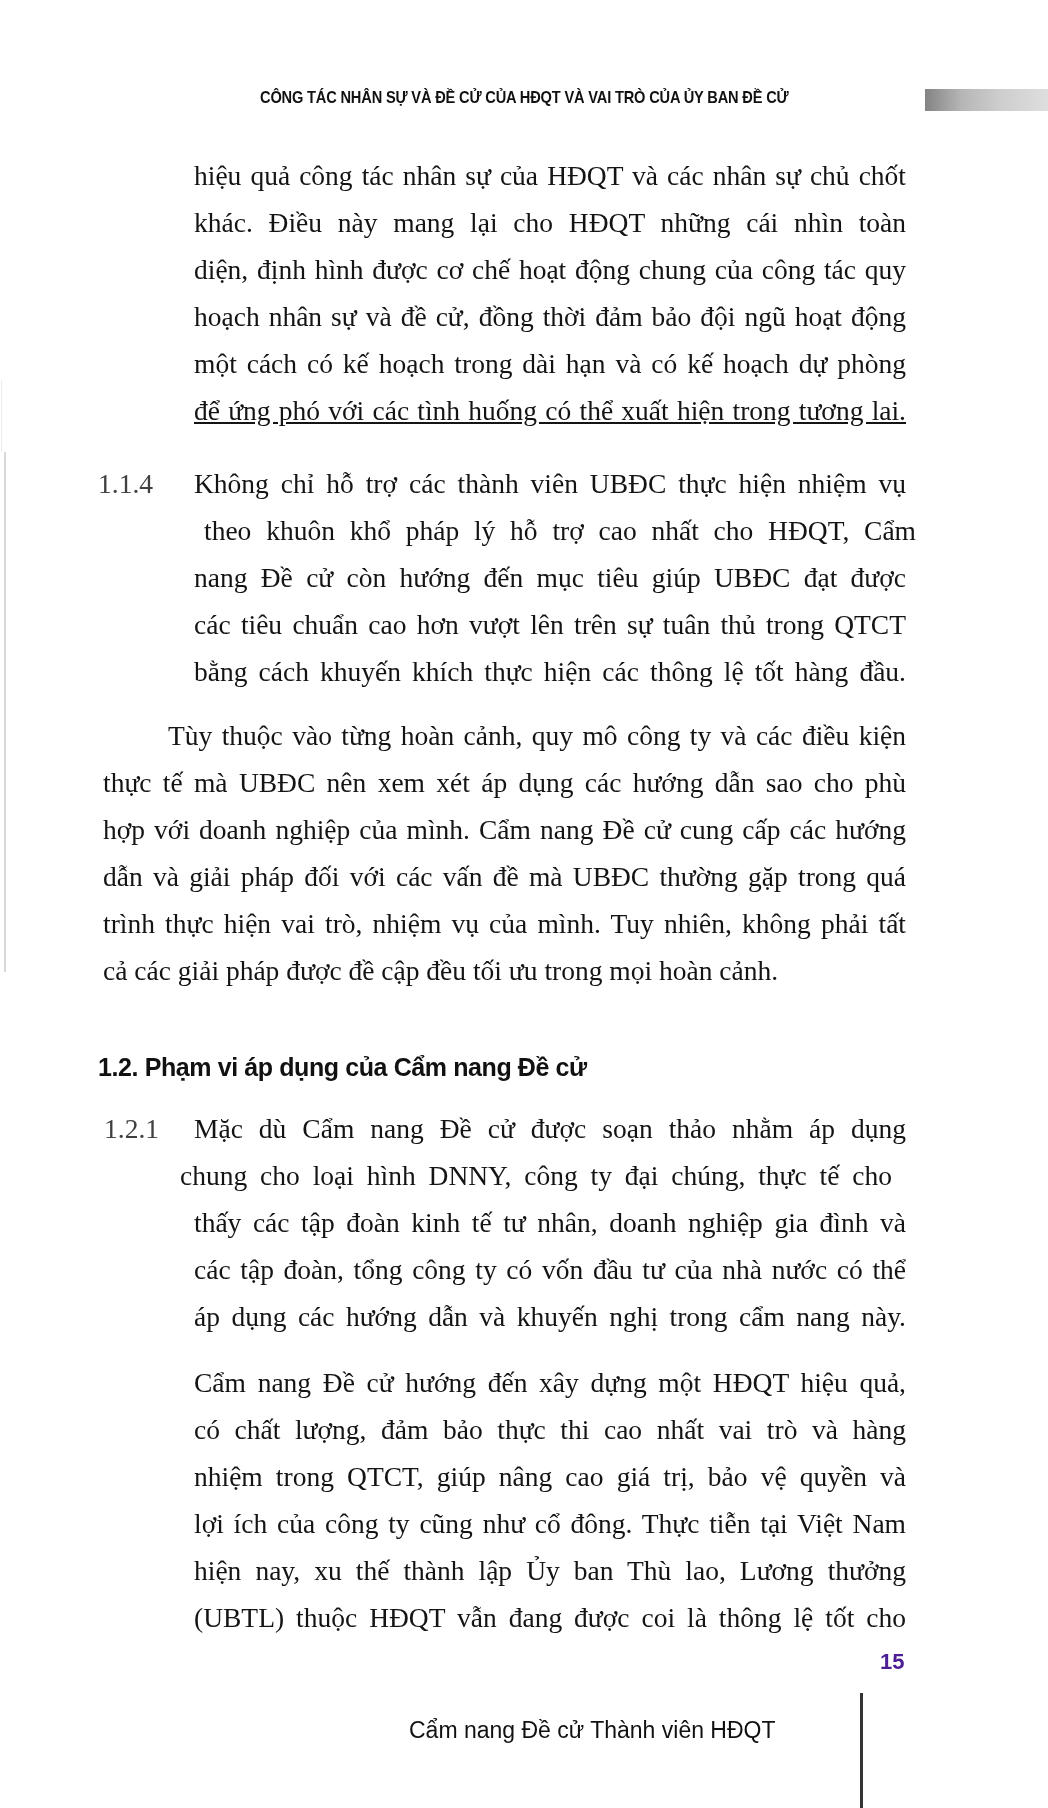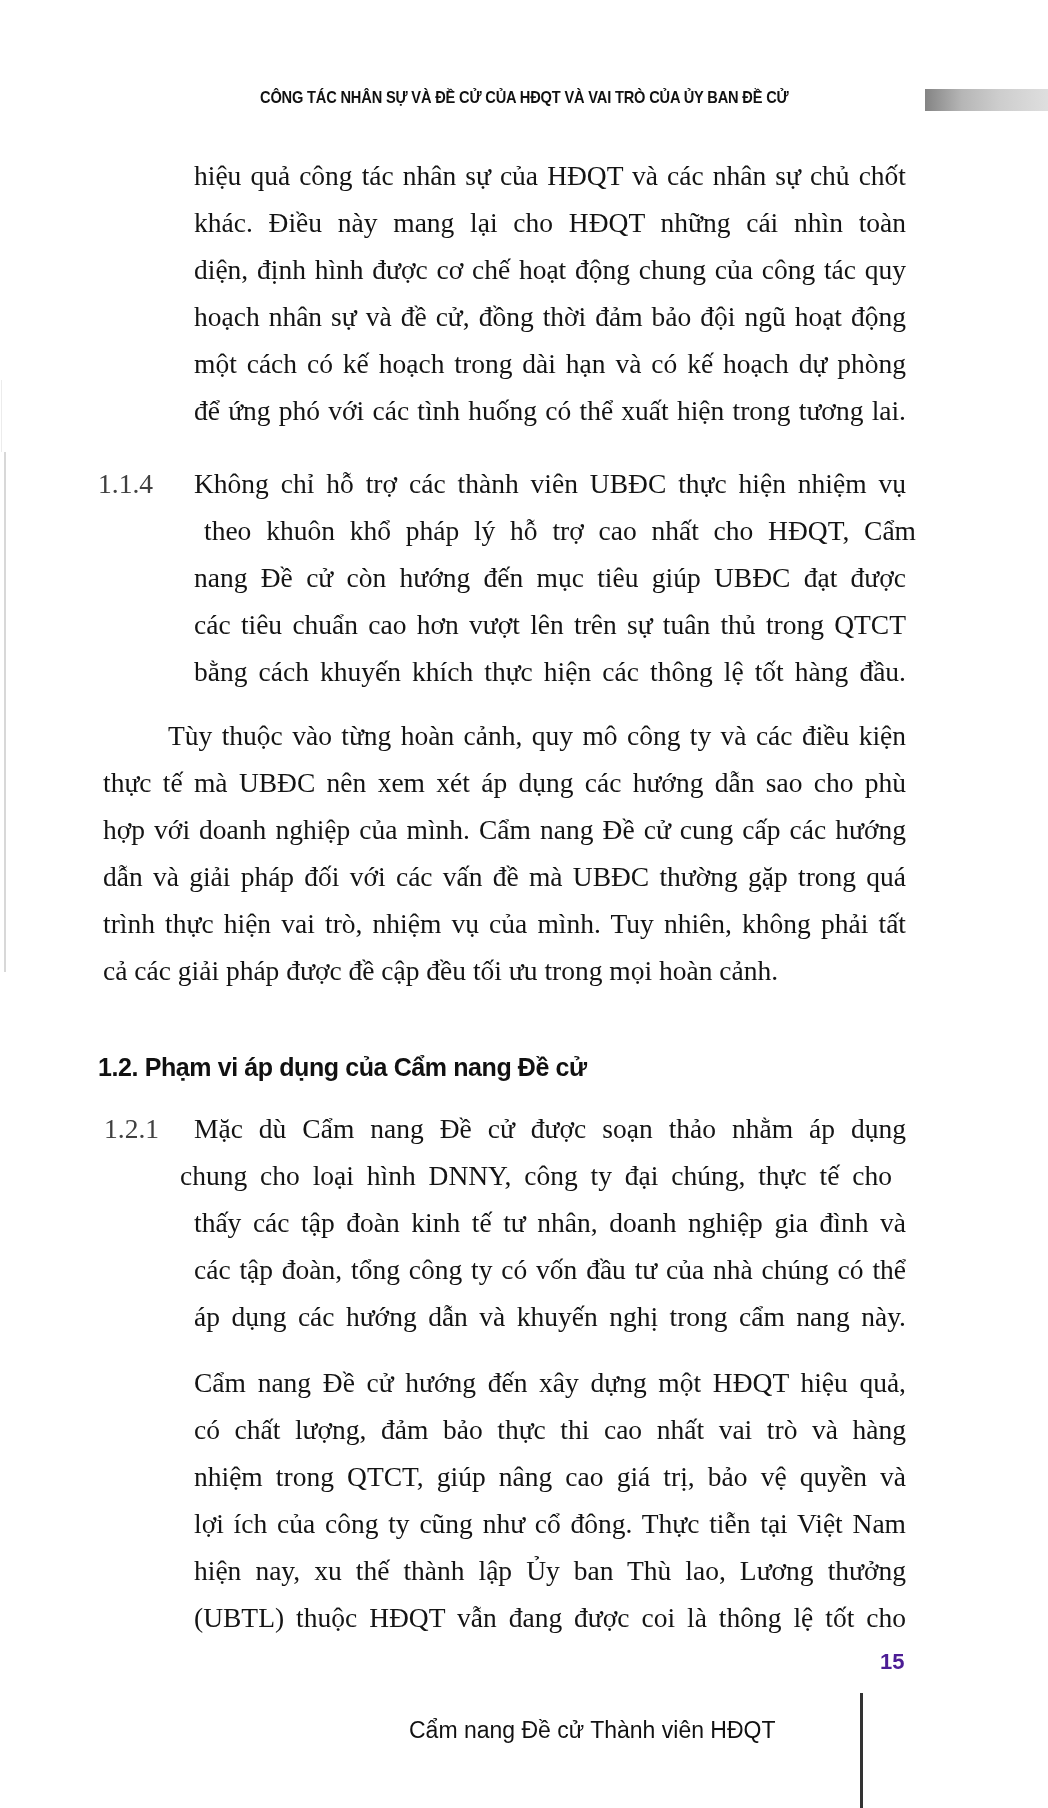--- a/index.html
+++ b/index.html
@@ -62,21 +62,21 @@
 
 <div class="running-header">CÔNG TÁC NHÂN SỰ VÀ ĐỀ CỬ CỦA HĐQT VÀ VAI TRÒ CỦA ỦY BAN ĐỀ CỬ</div>
 <div class="header-bar"></div>
 
 <div>
   <div class="line just" style="left:194px; top:162px; width:712px;">hiệu quả công tác nhân sự của HĐQT và các nhân sự chủ chốt</div>
   <div class="line just" style="left:194px; top:209px; width:712px;">khác. Điều này mang lại cho HĐQT những cái nhìn toàn</div>
   <div class="line just" style="left:194px; top:256px; width:712px;">diện, định hình được cơ chế hoạt động chung của công tác quy</div>
   <div class="line just" style="left:194px; top:303px; width:712px;">hoạch nhân sự và đề cử, đồng thời đảm bảo đội ngũ hoạt động</div>
   <div class="line just" style="left:194px; top:350px; width:712px;">một cách có kế hoạch trong dài hạn và có kế hoạch dự phòng</div>
-  <div class="line just" style="left:194px; top:397px; width:712px;">để ứng phó với các tình huống có thể xuất hiện trong tương lai.</div>
+  <div class="line just" style="left:194px; top:397px; width:712px;text-decoration:underline;">để ứng phó với các tình huống có thể xuất hiện trong tương lai.</div>
 </div>
 
 <div>
   <div class="num" style="left:98px; top:470px;">1.1.4</div>
   <div class="line just" style="left:194px; top:470px; width:712px;">Không chỉ hỗ trợ các thành viên UBĐC thực hiện nhiệm vụ</div>
   <div class="line just" style="left:204px; top:517px; width:712px;">theo khuôn khổ pháp lý hỗ trợ cao nhất cho HĐQT, Cẩm</div>
   <div class="line just" style="left:194px; top:564px; width:712px;">nang Đề cử còn hướng đến mục tiêu giúp UBĐC đạt được</div>
   <div class="line just" style="left:194px; top:611px; width:712px;">các tiêu chuẩn cao hơn vượt lên trên sự tuân thủ trong QTCT</div>
   <div class="line just" style="left:194px; top:658px; width:712px;">bằng cách khuyến khích thực hiện các thông lệ tốt hàng đầu.</div>
 </div>
@@ -90,21 +90,21 @@
   <div class="line" style="left:103px; top:957px;">cả các giải pháp được đề cập đều tối ưu trong mọi hoàn cảnh.</div>
 </div>
 
 <div class="section-heading">1.2. Phạm vi áp dụng của Cẩm nang Đề cử</div>
 
 <div>
   <div class="num" style="left:104px; top:1115px;">1.2.1</div>
   <div class="line just" style="left:194px; top:1115px; width:712px;">Mặc dù Cẩm nang Đề cử được soạn thảo nhằm áp dụng</div>
   <div class="line just" style="left:180px; top:1162px; width:712px;">chung cho loại hình DNNY, công ty đại chúng, thực tế cho</div>
   <div class="line just" style="left:194px; top:1209px; width:712px;">thấy các tập đoàn kinh tế tư nhân, doanh nghiệp gia đình và</div>
-  <div class="line just" style="left:194px; top:1256px; width:712px;">các tập đoàn, tổng công ty có vốn đầu tư của nhà chúng có thể</div>
+  <div class="line just" style="left:194px; top:1256px; width:712px;">các tập đoàn, tổng công ty có vốn đầu tư của nhà nước có thể</div>
   <div class="line just" style="left:194px; top:1303px; width:712px;">áp dụng các hướng dẫn và khuyến nghị trong cẩm nang này.</div>
 </div>
 
 <div>
   <div class="line just" style="left:194px; top:1369px; width:712px;">Cẩm nang Đề cử hướng đến xây dựng một HĐQT hiệu quả,</div>
   <div class="line just" style="left:194px; top:1416px; width:712px;">có chất lượng, đảm bảo thực thi cao nhất vai trò và hàng</div>
   <div class="line just" style="left:194px; top:1463px; width:712px;">nhiệm trong QTCT, giúp nâng cao giá trị, bảo vệ quyền và</div>
   <div class="line just" style="left:194px; top:1510px; width:712px;">lợi ích của công ty cũng như cổ đông. Thực tiễn tại Việt Nam</div>
   <div class="line just" style="left:194px; top:1557px; width:712px;">hiện nay, xu thế thành lập Ủy ban Thù lao, Lương thưởng</div>
   <div class="line just" style="left:194px; top:1604px; width:712px;">(UBTL) thuộc HĐQT vẫn đang được coi là thông lệ tốt cho</div>

